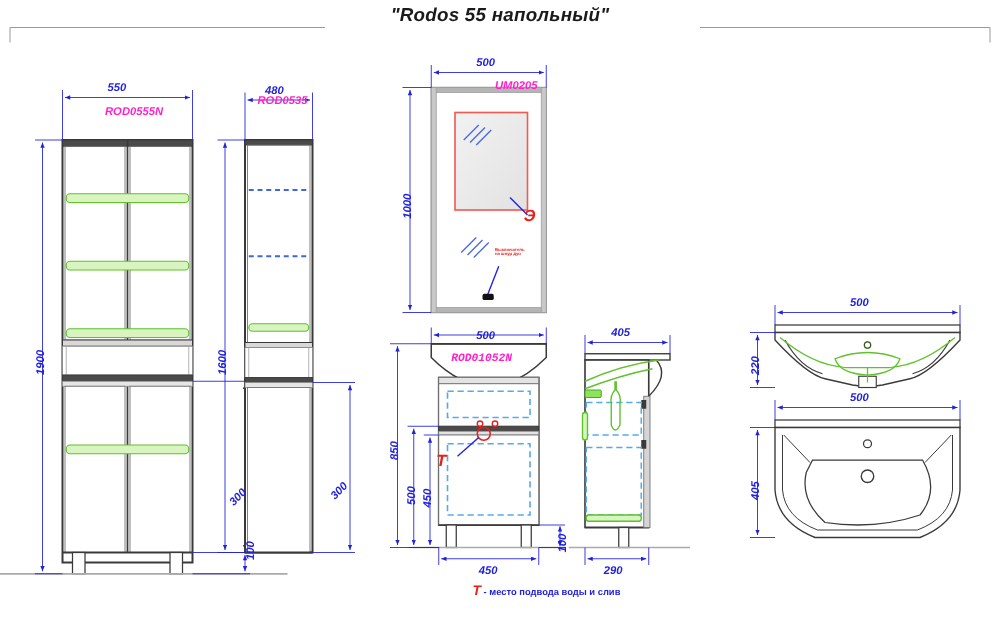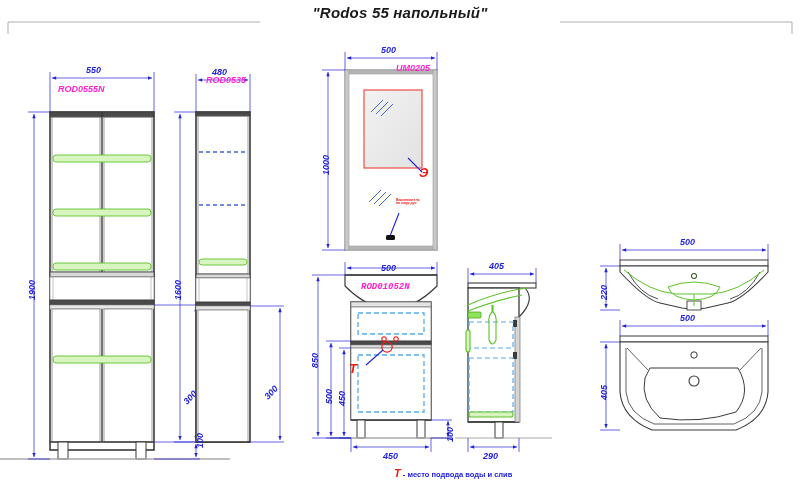--- a/index.html
+++ b/index.html
@@ -47,21 +47,20 @@
     line-height:1;
   }
 
   .legend{
     position:absolute;
     font-size:7.5px;
     font-weight:bold;
     color:#2222dd;
     white-space:nowrap;
     line-height:1;
-    margin-left:16px;
   }
   .legend .sym{
     color:#e8201a;
     font-size:11px;
     font-style:italic;
     font-weight:bold;
   }
 </style>
 </head>
 <body>
@@ -387,21 +386,21 @@
     </g>
 
     <g stroke="#2222dd" stroke-width="0.7" fill="none">
       <line x1="620" y1="342" x2="600" y2="342"></line>
       <line x1="620" y1="430" x2="600" y2="430"></line>
       <line x1="606" y1="344" x2="606" y2="428" marker-start="url(#arS)" marker-end="url(#ar)"></line>
     </g>
   </svg>
 
   <div class="lbl" style="left:86px;top:66px;">550</div>
-  <div class="lbl code" style="left:58px;top:85px;">ROD0555N</div>
+  <div class="lbl code" style="left:84px;top:85px;">ROD0555N</div>
   <div class="lbl rot" style="left:28px;top:300px;">1900</div>
   <div class="lbl rot45" style="left:182px;top:400px;">300</div>
   <div class="lbl rot" style="left:196px;top:448px;">100</div>
 
   <div class="lbl" style="left:212px;top:68px;">480</div>
   <div class="lbl code" style="left:206px;top:76px;">ROD0535</div>
   <div class="lbl rot" style="left:174px;top:300px;">1600</div>
   <div class="lbl rot45" style="left:263px;top:395px;">300</div>
 
   <div class="lbl" style="left:381px;top:46px;">500</div>

